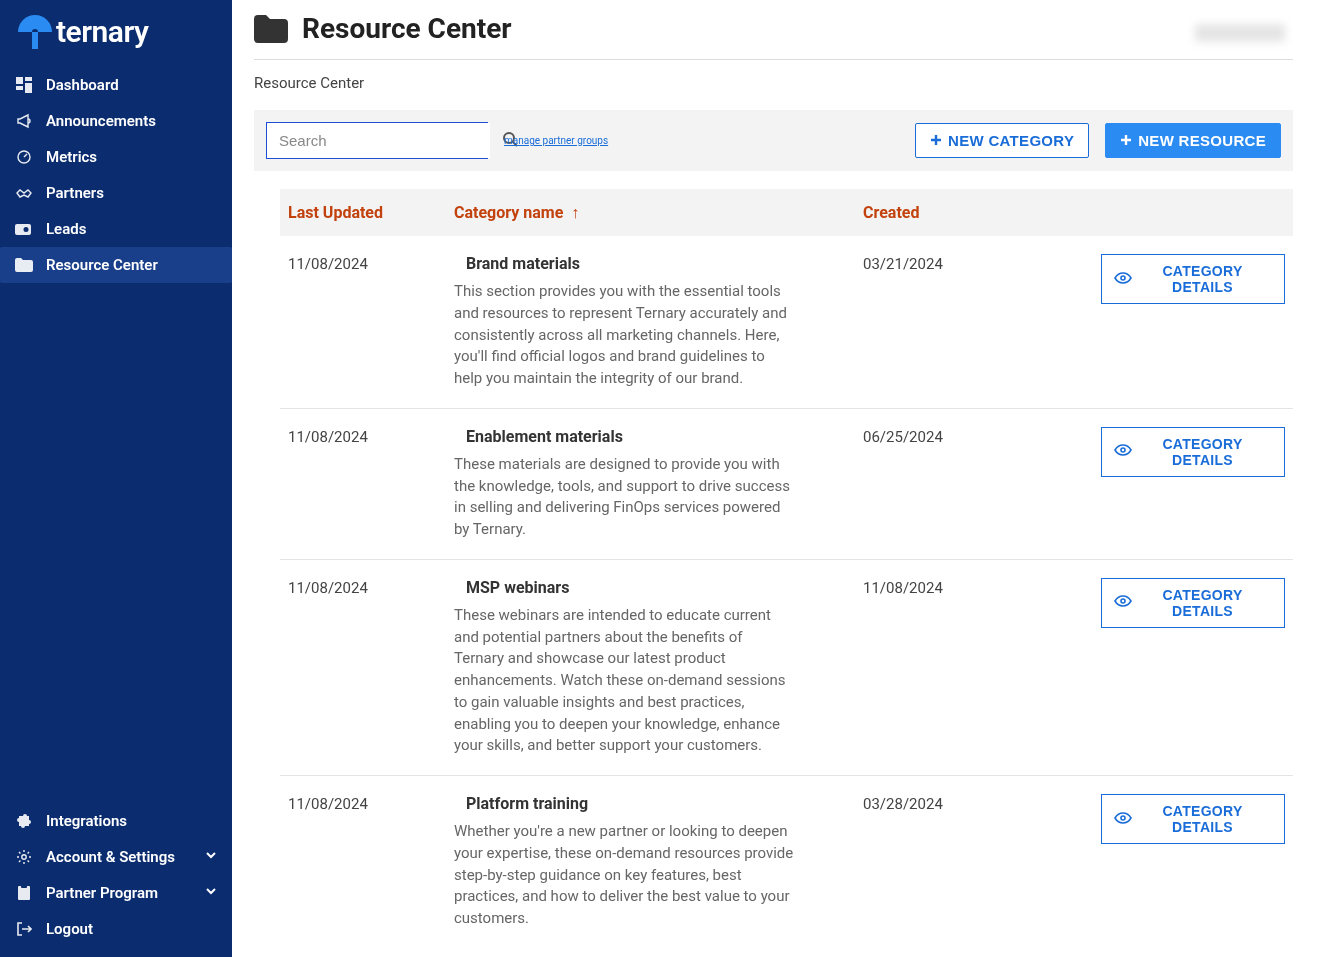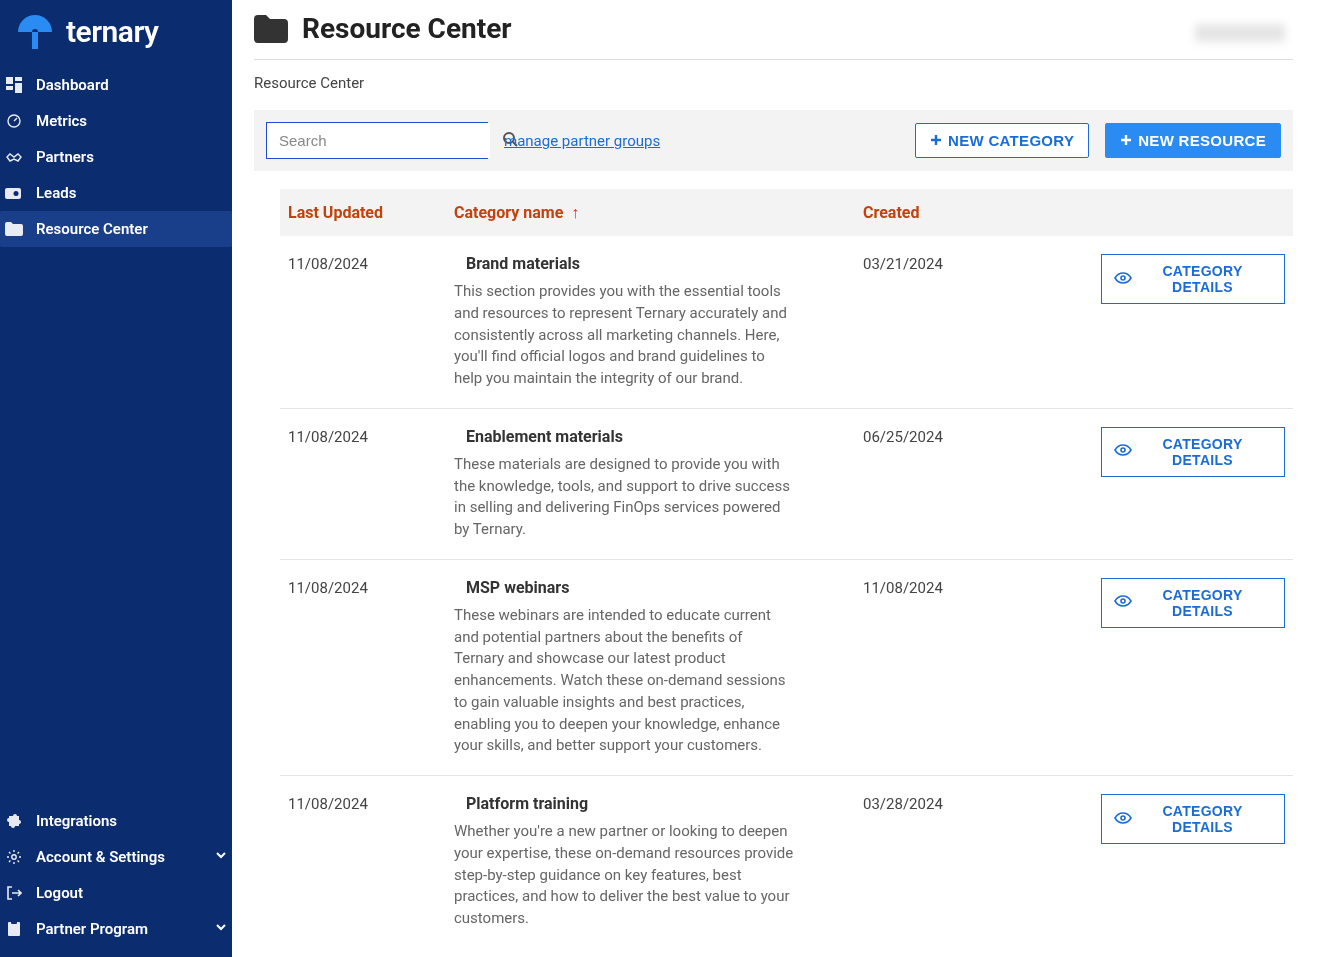--- a/index.html
+++ b/index.html
@@ -17,37 +17,36 @@
   background: #0b2c6f;
   display: flex;
   flex-direction: column;
   color: #fff;
   flex-shrink: 0;
 }
 .logo-area {
   display: flex;
   align-items: center;
   padding: 14px 18px 18px 18px;
-  gap: 10px;
 }
 .logo-mark {
   width: 38px; height: 34px;
   display: flex; align-items: center; justify-content: center;
 }
 .logo-text {
   font-size: 30px;
   font-weight: 600;
   letter-spacing: -0.5px;
 }
 .nav-top { flex: 1; }
 .nav-item {
   display: flex;
   align-items: center;
   gap: 12px;
-  padding: 9px 4px;
+  padding: 9px 14px;
   font-size: 15px;
   font-weight: 600;
   cursor: pointer;
   color: #fff;
 }
 .nav-item.active {
   background: #1a3f8a;
   border-radius: 2px;
 }
 .nav-item .nav-icon {
@@ -121,21 +120,21 @@
 .search-wrap .search-btn {
   border: none;
   background: none;
   padding: 0 12px;
   cursor: pointer;
   color: #555;
 }
 .manage-link {
   color: #1a6dd8;
   text-decoration: underline;
-  font-size: 15px;
+  font-size: 10px;
 }
 .toolbar-spacer { flex: 1; }
 .btn {
   display: inline-flex;
   align-items: center;
   gap: 6px;
   font-size: 15px;
   font-weight: 700;
   padding: 8px 14px;
   border-radius: 2px;
@@ -216,20 +215,29 @@
             <rect x="9" width="7" height="4"></rect>
             <rect y="9" width="7" height="4"></rect>
             <rect x="9" y="6" width="7" height="10"></rect>
           </svg>
       </span>
       <span>Dashboard</span>
     </div>
     <div class="nav-item">
       <span class="nav-icon">
         <svg width="16" height="16" viewBox="0 0 16 16" fill="none" stroke="#fff" stroke-width="1.4">
+            <path d="M2 6v4l2 0 8 4V2L4 6z"></path>
+            <path d="M12 6a2 2 0 0 1 0 4"></path>
+          </svg>
+      </span>
+      <span>Announcements</span>
+    </div>
+    <div class="nav-item">
+      <span class="nav-icon">
+        <svg width="16" height="16" viewBox="0 0 16 16" fill="none" stroke="#fff" stroke-width="1.4">
             <circle cx="8" cy="8" r="6"></circle>
             <path d="M8 8l3-3"></path>
           </svg>
       </span>
       <span>Metrics</span>
     </div>
     <div class="nav-item">
       <span class="nav-icon">
         <svg width="18" height="16" viewBox="0 0 18 16" fill="none" stroke="#fff" stroke-width="1.4">
             <path d="M2 8l3-3 4 3 4-3 3 3-3 4-4-2-4 2z"></path>
@@ -274,39 +282,39 @@
       </span>
       <span>Account &amp; Settings</span>
       <span class="chev">
         <svg width="14" height="14" viewBox="0 0 14 14" fill="none" stroke="#fff" stroke-width="2">
             <path d="M3 5l4 4 4-4"></path>
           </svg>
       </span>
     </div>
     <div class="nav-item">
       <span class="nav-icon">
-        <svg width="16" height="16" viewBox="0 0 16 16" fill="none" stroke="#fff" stroke-width="1.6">
-            <path d="M6 2H2v12h4M6 8h9M12 5l3 3-3 3"></path>
-          </svg>
-      </span>
-      <span>Logout</span>
-    </div>
-    <div class="nav-item">
-      <span class="nav-icon">
         <svg width="14" height="16" viewBox="0 0 14 16" fill="#fff">
             <rect x="1" y="1" width="12" height="14" rx="1"></rect>
             <rect x="4" y="0" width="6" height="3" rx="1" fill="#0b2c6f"></rect>
           </svg>
       </span>
       <span>Partner Program</span>
       <span class="chev">
         <svg width="14" height="14" viewBox="0 0 14 14" fill="none" stroke="#fff" stroke-width="2">
             <path d="M3 5l4 4 4-4"></path>
           </svg>
       </span>
+    </div>
+    <div class="nav-item">
+      <span class="nav-icon">
+        <svg width="16" height="16" viewBox="0 0 16 16" fill="none" stroke="#fff" stroke-width="1.6">
+            <path d="M6 2H2v12h4M6 8h9M12 5l3 3-3 3"></path>
+          </svg>
+      </span>
+      <span>Logout</span>
     </div>
   </div>
 </aside>
 
 <main class="main">
 
   <div class="user-blur"></div>
 
   <div class="page-header">
     <span class="folder-icon-big">

